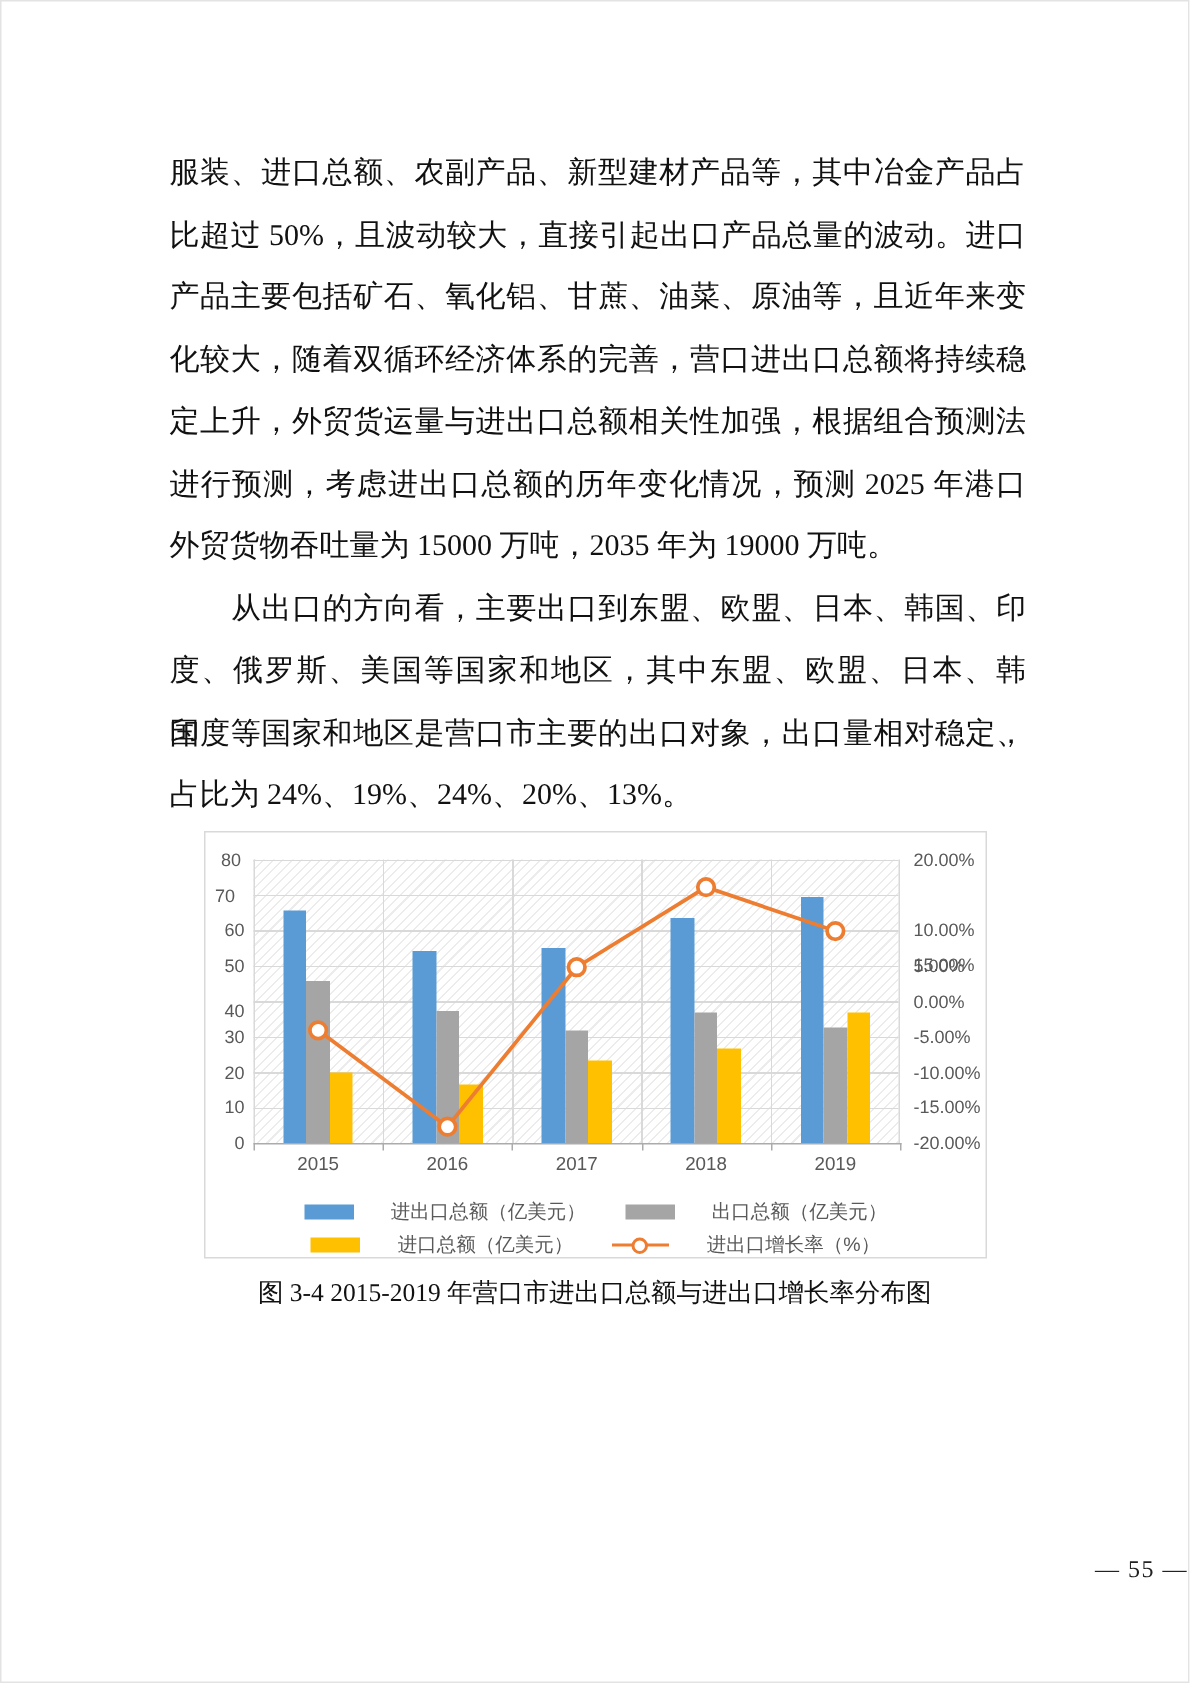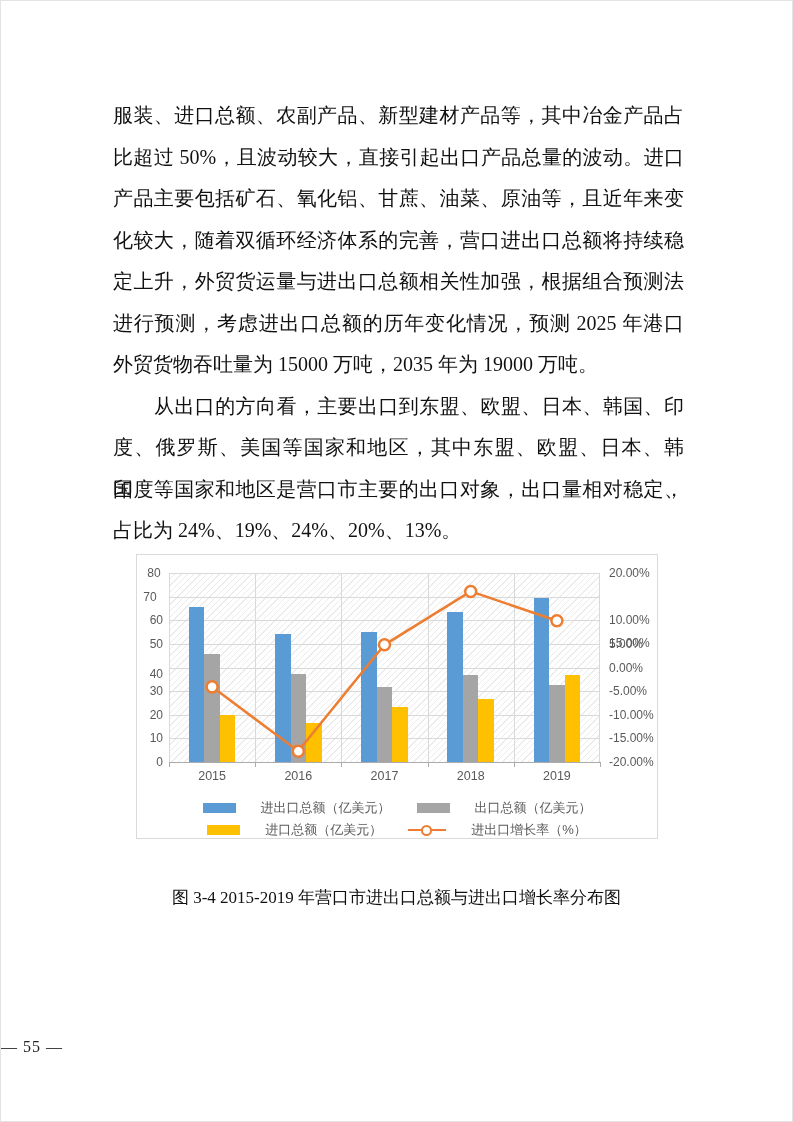--- a/index.html
+++ b/index.html
@@ -34,22 +34,22 @@
   .legend-row{display:flex;justify-content:center;align-items:center;gap:26px;height:22px;}
   .legend-item{display:flex;align-items:center;gap:25px;font-size:13px;color:#595959;}
   .swatch{width:33px;height:10px;display:inline-block;}
   .line-symbol{position:relative;width:38px;height:12px;display:inline-block;}
   .line-symbol .stroke{position:absolute;left:0;right:0;top:4.5px;height:2.5px;}
   .line-symbol .ring{
     position:absolute;left:13px;top:0.5px;width:11px;height:11px;border-radius:50%;
     background:#fff;box-sizing:border-box;
   }
   .caption{position:absolute;left:0;top:849px;width:100%;text-align:center;
-    font-size:17px;color:#111;margin-top:36px;}
-  .pageno{position:absolute;left:0;top:1037px;width:100%;text-align:left;
+    font-size:17px;color:#111;}
+  .pageno{position:absolute;left:0;top:1037px;width:100%;text-align:right;
     font-size:16px;color:#222;letter-spacing:1px;}
 </style>
 </head>
 <body>
 
 <div class="page">
 
   <div class="text-block">
     <div class="line">服装、进口总额、农副产品、新型建材产品等，其中冶金产品占</div>
     <div class="line">比超过 50%，且波动较大，直接引起出口产品总量的波动。进口</div>

